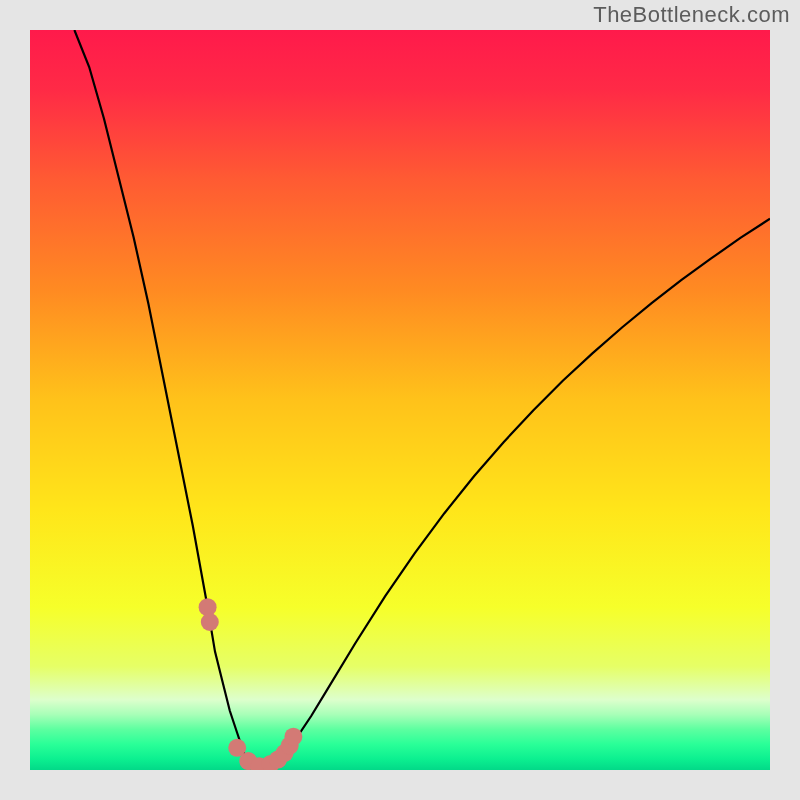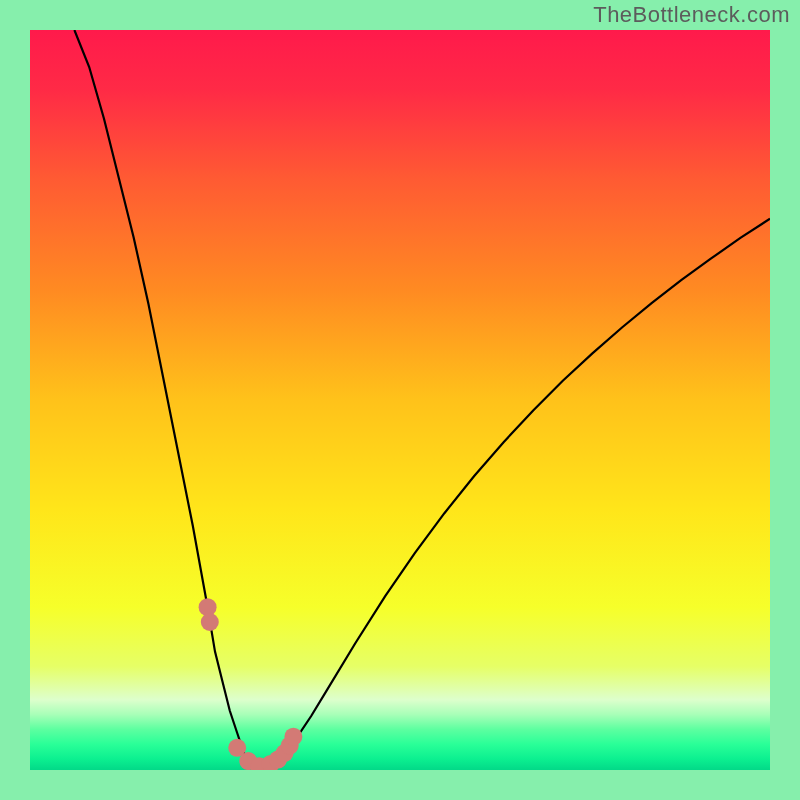--- a/index.html
+++ b/index.html
@@ -7,21 +7,21 @@
     padding: 0;
     width: 800px;
     height: 800px;
     background: #000;
     overflow: hidden;
   }
   .stage {
     position: relative;
     width: 800px;
     height: 800px;
-    background: #86efac;
+    background: #e5e5e5;
   }
   .watermark {
     position: absolute;
     top: 2px;
     right: 10px;
     font-family: Arial, Helvetica, sans-serif;
     font-size: 22px;
     color: #5c5c5c;
     letter-spacing: 0.5px;
     font-weight: 500;

